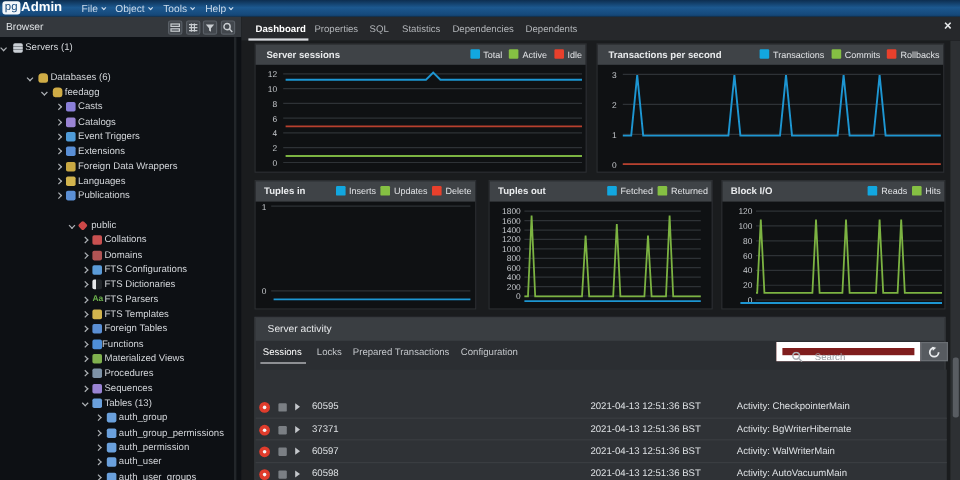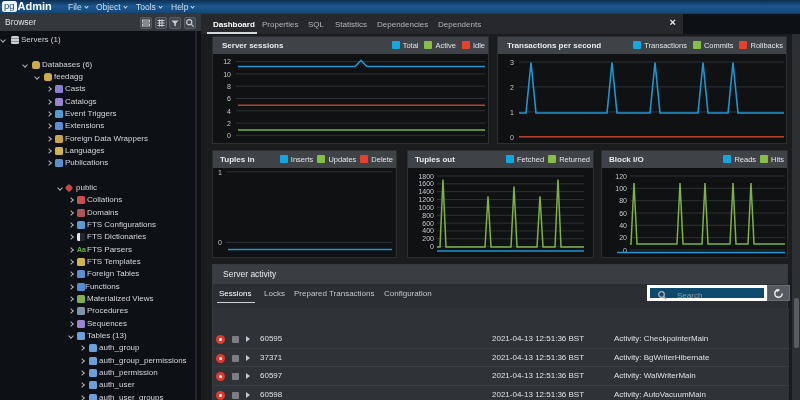--- a/index.html
+++ b/index.html
@@ -8,21 +8,21 @@
 #topbar{left:0;top:0;width:800px;height:14px;background:linear-gradient(180deg,#0d2e50 0%,#1c588f 45%,#164a7c 85%,#113c66 100%);}
 #logo{left:2px;top:0px;height:14px;line-height:13px;color:#fff;font-weight:bold;font-size:11px;}
 #logo .pgbox{display:inline-block;background:#f2f6fa;color:#16497c;border-radius:2.5px;padding:0 2px 1px 2px;margin-right:1px;font-size:9.5px;line-height:9.5px;vertical-align:1px;font-weight:normal}
 .menu{top:2px;color:#cddcec;font-size:8.5px;line-height:10px}
 .car{display:inline-block;width:3px;height:3px;border-right:1px solid #cddcec;border-bottom:1px solid #cddcec;transform:rotate(45deg);vertical-align:2px;margin-left:3px}
 
 #browserbar{left:0;top:14px;width:201px;height:17px;background:#34383d;color:#dfe2e5;font-size:8.5px;line-height:17px;}
 #browserbar .t{margin-left:5px}
 .ibtn{position:absolute;top:2.5px;width:12px;height:12px;background:#42474d;border:1px solid #595f66;border-radius:2px;text-align:center;line-height:10px}
 
-#tabbar{left:201px;top:14px;width:482px;height:20px;background:#26282b;}
+#tabbar{left:201px;top:14px;width:599px;height:20px;background:#26282b;}
 .tab{position:absolute;top:4px;font-size:8px;color:#b2b5b9;line-height:13px}
 .tab.act{color:#fff;font-weight:bold}
 #tabul{left:6px;top:18px;width:50px;height:2px;background:#d6d9dc}
 #closex{right:7px;top:2px;color:#e8eaec;font-size:11px;font-weight:bold}
 
 #sidebar{left:0;top:31px;width:201px;height:369px;background:#0d1014;overflow:hidden}
 .trow{position:absolute;height:12.4px;line-height:12.4px;font-size:8px;color:#d2d5d9;white-space:nowrap;width:201px}
 .trow.sel{background:#1d4049;width:201px}
 .tic{position:absolute;top:2px;width:8px;height:8px;border-radius:1.5px}
 .chev{position:absolute;top:4px;width:4px;height:4px;border-right:1.2px solid #aeb2b6;border-bottom:1.2px solid #aeb2b6}
@@ -37,21 +37,21 @@
 .legend{position:absolute;right:3px;top:0;font-weight:normal;font-size:7.5px;color:#e2e4e7}
 .lsq{display:inline-block;width:8px;height:8px;margin:0 3px 0 6px;vertical-align:-1px;border-radius:1px}
 .lb{background:#12a7e0}.lg{background:#85c043}.lr{background:#e8402c}
 svg text{font-family:"Liberation Sans",sans-serif;fill:#c6c9cd;font-size:7px}
 
 #act{left:11px;top:230px;width:576px;height:136px;background:#2b2e32;border:1px solid #36393d}
 #acthead{left:0;top:0;width:100%;height:19px;background:#3a3e42;color:#e7e9eb;font-size:8.5px;line-height:19px;padding-left:10px}
 .atab{position:absolute;top:23px;font-size:8px;color:#c3c6ca;line-height:12px}
 .atab.act2{color:#fff}
 #atabul{left:4px;top:36.5px;width:38px;height:1.5px;background:#cdd0d4}
-#search{left:434px;top:20px;width:120px;height:16px;background:#0c4a6e;border:3px solid #ffffff;color:#989ca1;font-size:8px;line-height:14px}
+#search{left:434px;top:20px;width:120px;height:16px;background:#7f1d1d;border:5px solid #ffffff;color:#989ca1;font-size:8px;line-height:14px}
 #refbtn{left:554px;top:20px;width:23px;height:16px;background:#575b60;border:1px solid #6a6e73}
 #tbl{left:0;top:43px;width:576px;height:93px;background:#2f3236}
 #thead{left:0;top:0px;width:576px;height:21px;background:#3d4145;color:#e8eaec;font-size:8px;font-weight:bold;line-height:21px}
 .th{position:absolute;top:0}
 .drow{position:absolute;left:0;width:576px;height:18.6px;border-bottom:1px solid #3a3d41;color:#dde0e3;font-size:8px;line-height:18px}
 .dcell{position:absolute;top:0}
 .stopi{position:absolute;left:3px;top:5px;width:9px;height:9px;border-radius:50%;background:#e03c2c}
 .stopi:after{content:"";position:absolute;left:3px;top:3px;width:3px;height:3px;border-radius:50%;background:#f4f5f6}
 .sqi{position:absolute;left:19px;top:6px;width:7px;height:7px;background:#7b7f84;border-radius:1px}
 .arri{position:absolute;left:33px;top:6px;width:0;height:0;border-left:4px solid #c4c7cb;border-top:3.5px solid transparent;border-bottom:3.5px solid transparent}

